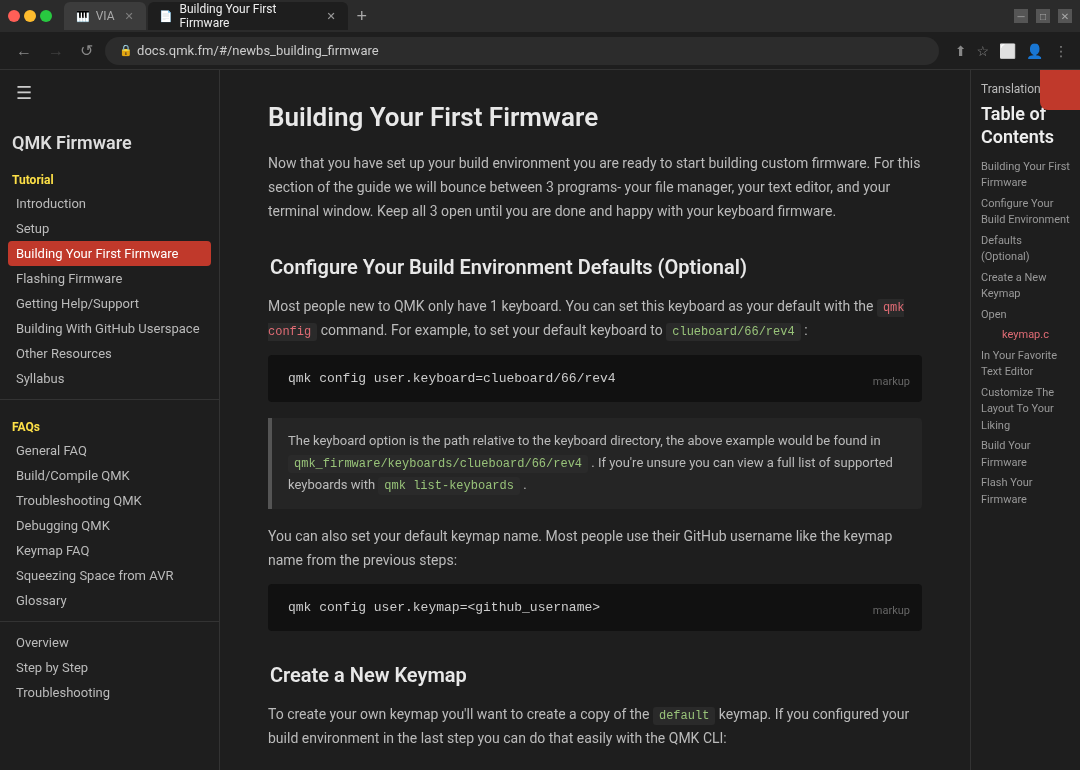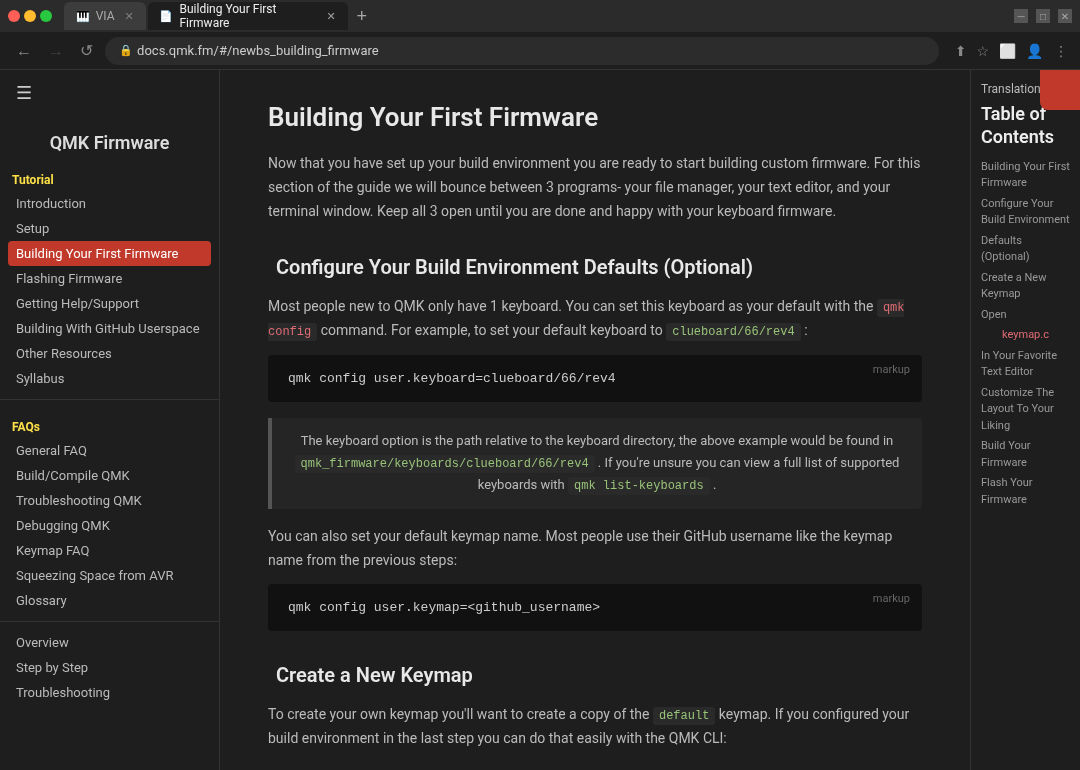--- a/index.html
+++ b/index.html
@@ -57,47 +57,47 @@
       background: #1e1e1e;
       overflow-y: auto;
       flex-shrink: 0;
       border-right: 1px solid #333;
     }
     .sidebar::-webkit-scrollbar { width: 4px; }
     .sidebar::-webkit-scrollbar-thumb { background: #444; }
     .sidebar-header { padding: 8px 12px; }
     .hamburger { background: none; border: none; color: #ccc; font-size: 18px; cursor: pointer; padding: 4px; }
     .search-box { margin: 8px 12px; background: #2c2c2c; border: 1px solid #444; border-radius: 4px; padding: 6px 10px; color: #aaa; font-size: 13px; width: calc(100% - 24px); }
-    .sidebar-logo { text-align: center; padding: 16px 12px 8px; }
+    .sidebar-logo { padding: 16px 12px 8px; }
     .sidebar-logo-text { font-size: 18px; color: #ddd; font-weight: 600; }
     .sidebar-section { padding: 12px 12px 4px; }
     .sidebar-section-title { font-size: 12px; font-weight: 700; color: #fde047; text-transform: none; letter-spacing: 0; }
     .sidebar-item { padding: 5px 16px; color: #bbb; cursor: pointer; font-size: 13px; display: block; }
     .sidebar-item.active { background: #c0392b; color: #fff; border-radius: 4px; margin: 0 8px; padding: 5px 8px; }
     .sidebar-divider { height: 1px; background: #333; margin: 8px 0; }
 
     
     .main-content {
       flex: 1;
       background: #1e1e1e;
       overflow-y: auto;
       padding: 32px 48px;
     }
     .main-content::-webkit-scrollbar { width: 6px; }
     .main-content::-webkit-scrollbar-thumb { background: #444; }
     h1 { font-size: 26px; color: #e8e8e8; margin-bottom: 20px; font-weight: 600; }
-    h2 { font-size: 20px; color: #e8e8e8; margin: 32px 8px 16px; font-weight: 600; }
+    h2 { font-size: 20px; color: #e8e8e8; margin: 32px 2px 16px; font-weight: 600; }
     p { color: #bbb; line-height: 1.7; margin-bottom: 12px; font-size: 14px; }
     .code-block { background: #111; border-radius: 4px; padding: 16px 20px; margin: 12px 0; position: relative; }
     .code-block pre { color: #ccc; font-family: 'Courier New', monospace; font-size: 13px; }
-    .markup-label { position: absolute; top: 8px; right: 12px; font-size: 11px; color: #666; }
+    .markup-label { position: absolute; top: 20px; right: 12px; font-size: 11px; color: #666; }
     .inline-code { background: #2a2a2a; color: #e06c75; padding: 2px 6px; border-radius: 3px; font-family: 'Courier New', monospace; font-size: 12px; }
     .inline-code.alt { color: #98c379; }
     .note-box { background: #252525; border-left: 4px solid #555; padding: 12px 16px; margin: 16px 0; border-radius: 0 4px 4px 0; }
-    .note-box p { margin: 0; font-size: 13px; text-align: center; }
+    .note-box p { margin: 0; font-size: 13px; }
 
     
     .toc-sidebar {
       width: 110px;
       background: #1e1e1e;
       padding: 12px 10px;
       overflow-y: auto;
       flex-shrink: 0;
       border-left: 1px solid #333;
       font-size: 11.5px;

